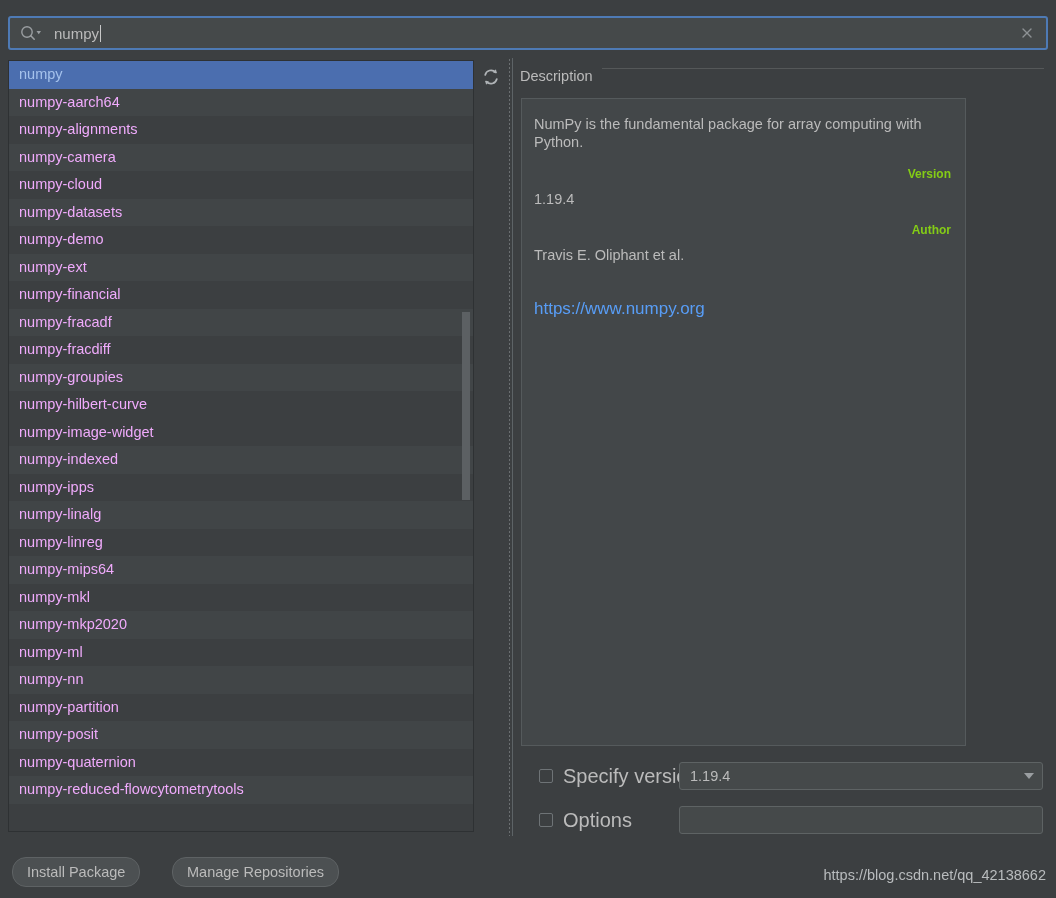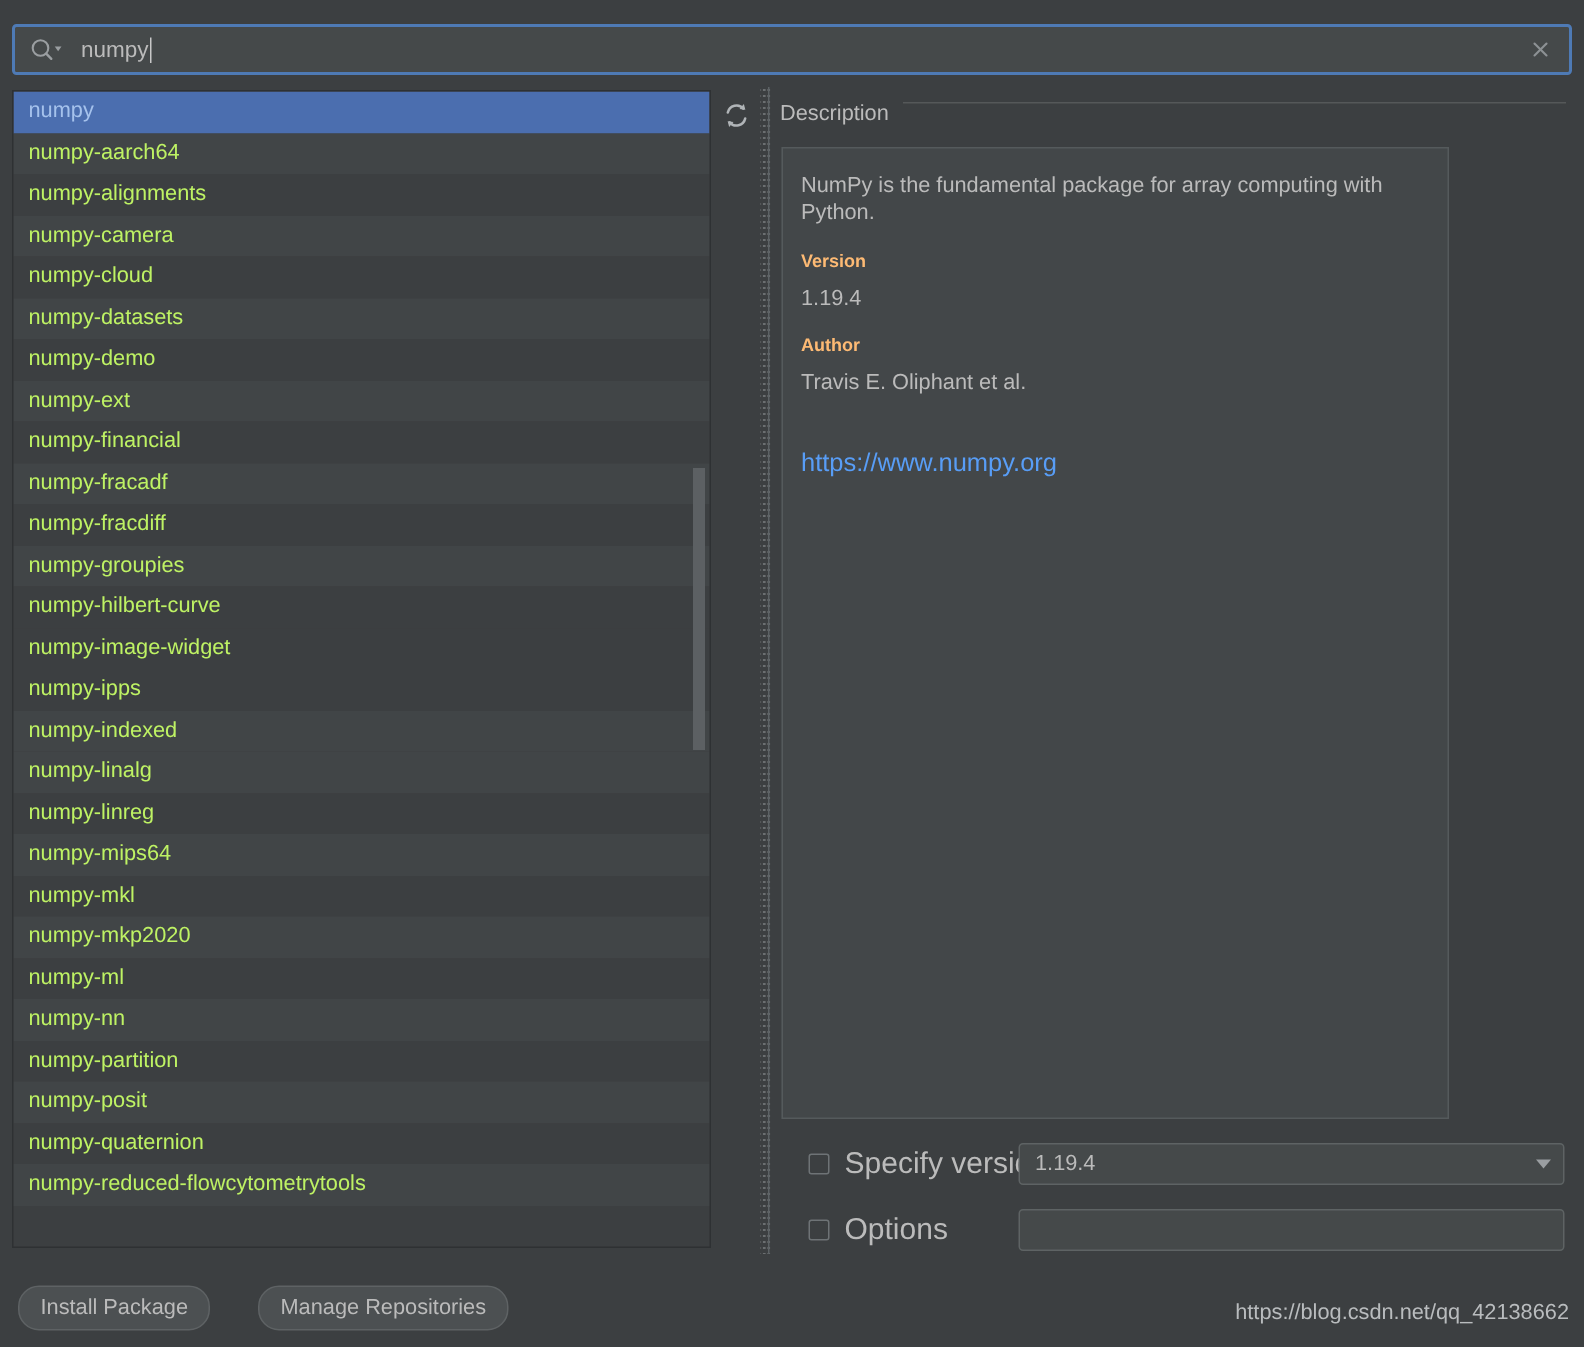--- a/index.html
+++ b/index.html
@@ -78,21 +78,21 @@
   #list-inner {
     position: absolute;
     left: 0; top: 0;
     width: 100%;
   }
   .pkg-row {
     height: 27.5px;
     line-height: 27.5px;
     padding-left: 10px;
     font-size: 14.5px;
-    color: #bef264;
+    color: #f0abfc;
     white-space: nowrap;
     overflow: hidden;
     cursor: default;
   }
   .pkg-row.odd  { background: #3c3f41; }
   .pkg-row.even { background: #414547; }
   .pkg-row.selected {
     background: #4b6eaf;
     color: #a5c2ec;
   }
@@ -182,22 +182,23 @@
   }
   .desc-summary {
     font-size: 14.5px;
     color: #bbbbbb;
     margin-bottom: 16px;
     line-height: 1.25;
   }
   .desc-label {
     font-size: 12px;
     font-weight: bold;
-    color: #fdba74;
+    color: #84cc16;
     margin-bottom: 10px;
+    text-align: right;
   }
   .desc-value {
     font-size: 14.5px;
     color: #bbbbbb;
     margin-bottom: 16px;
   }
   .desc-link {
     font-size: 17px;
     color: #589df6;
     margin-top: 20px;
@@ -331,22 +332,22 @@
       <div class="pkg-row odd">numpy-cloud</div>
       <div class="pkg-row even">numpy-datasets</div>
       <div class="pkg-row odd">numpy-demo</div>
       <div class="pkg-row even">numpy-ext</div>
       <div class="pkg-row odd">numpy-financial</div>
       <div class="pkg-row even">numpy-fracadf</div>
       <div class="pkg-row odd">numpy-fracdiff</div>
       <div class="pkg-row even">numpy-groupies</div>
       <div class="pkg-row odd">numpy-hilbert-curve</div>
       <div class="pkg-row odd">numpy-image-widget</div>
+      <div class="pkg-row even">numpy-indexed</div>
       <div class="pkg-row odd">numpy-ipps</div>
-      <div class="pkg-row even">numpy-indexed</div>
       <div class="pkg-row even">numpy-linalg</div>
       <div class="pkg-row odd">numpy-linreg</div>
       <div class="pkg-row even">numpy-mips64</div>
       <div class="pkg-row odd">numpy-mkl</div>
       <div class="pkg-row even">numpy-mkp2020</div>
       <div class="pkg-row odd">numpy-ml</div>
       <div class="pkg-row even">numpy-nn</div>
       <div class="pkg-row odd">numpy-partition</div>
       <div class="pkg-row even">numpy-posit</div>
       <div class="pkg-row odd">numpy-quaternion</div>

